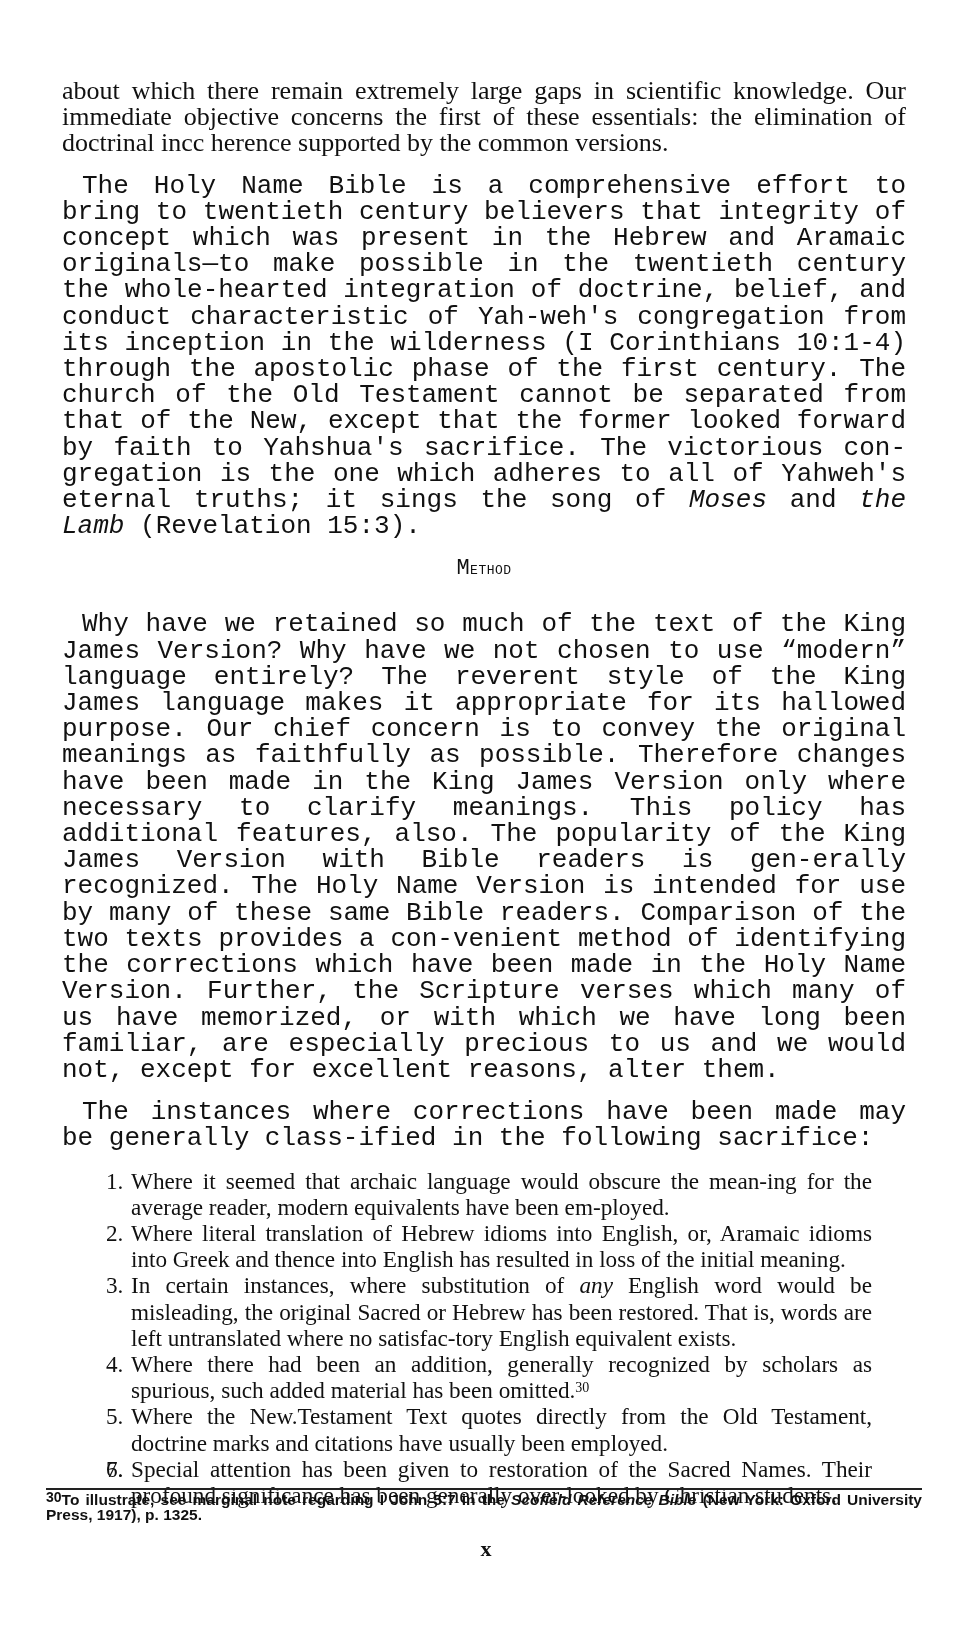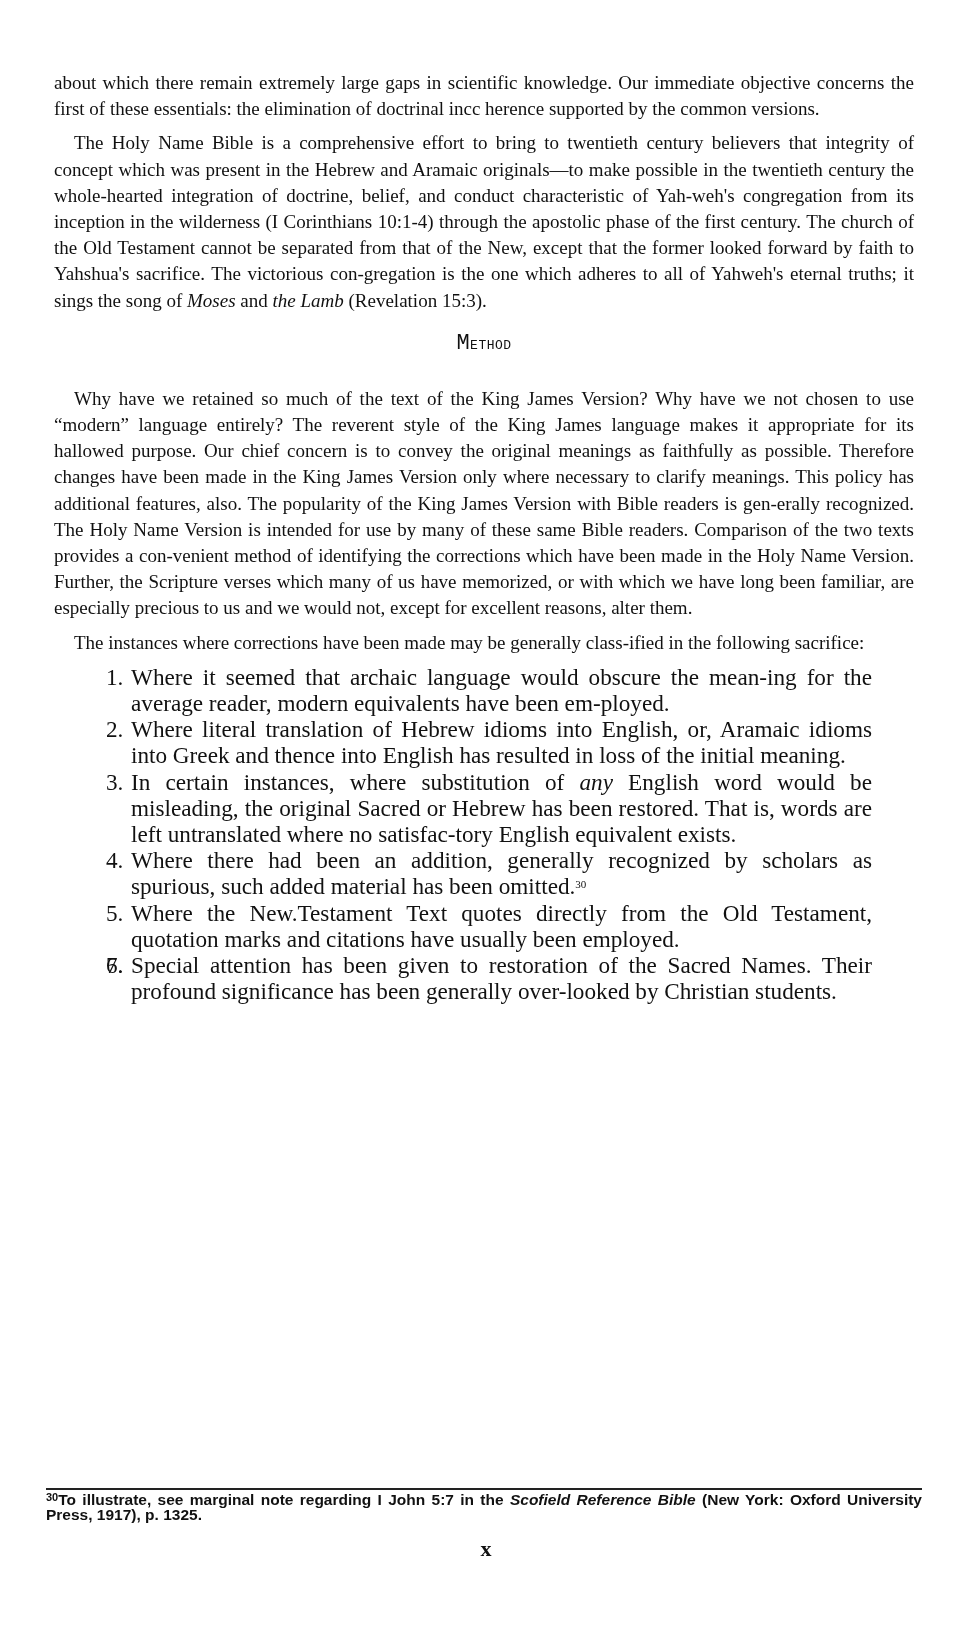--- a/index.html
+++ b/index.html
@@ -1,55 +1,55 @@
 <!DOCTYPE html>
 <html><head>
 <meta charset="utf-8">
 <style>
   html, body { margin: 0; padding: 0; background: #ffffff; }
   body { width: 972px; height: 1638px; overflow: hidden; position: relative;
          font-family: "Liberation Serif", "DejaVu Serif", serif; color: #111; }
   .page { position: absolute; left: 46px; top: 62px; width: 876px; }
-  p { margin: 8px; font-size: 19px; line-height: 26.2px; text-align: justify; }
-  .indent { text-indent: 20px; }
+  p { margin: 16px; font-size: 26px; line-height: 26.2px; text-align: justify; }
+  .indent { text-indent: 20px; font-family: Liberation Mono, monospace; }
   .heading { text-align: center; font-size: 19px; letter-spacing: 0.5px;
              font-variant: small-caps; margin: 17px 0 30px 0; font-family: Liberation Mono, monospace; }
   .heading .cap { font-size: 22px; }
   ol { margin: 0; padding: 0; list-style: none; }
   ol li { position: relative; padding-left: 85px; padding-right: 50px;
           font-size: 23.2px; line-height: 26.2px; text-align: justify; }
   ol li .num { position: absolute; left: 60px; top: 0; }
   .rule { position: absolute; left: 46px; width: 876px; top: 1488px;
           border-top: 2px solid #222; }
   .footnote { position: absolute; left: 46px; width: 876px; top: 1492px;
               font-family: "Liberation Sans", "DejaVu Sans", sans-serif;
               font-weight: bold; font-size: 15.5px; line-height: 15px; text-align: justify; }
   .folio { position: absolute; left: 0; width: 972px; top: 1536px; text-align: center;
            font-weight: bold; font-size: 22px; }
-  sup { font-size: 11px; vertical-align: top; position: relative; top: -2px; }
+  sup { font-size: 14px; vertical-align: top; position: relative; top: -2px; }
   i { font-style: italic; }
 </style>
 </head>
 <body>
 
 <div class="page">
   <p>about which there remain extremely large gaps in scientific knowledge. Our immediate objective concerns the first of these essentials: the elimination of doctrinal incc herence supported by the common versions.</p>
   <p class="indent"><span>The Holy Name Bible is a comprehensive effort to bring to twentieth century believers that integrity of concept which was present in the Hebrew and Aramaic originals—to make possible in the twentieth century the whole-hearted integration of doctrine, belief, and conduct characteristic of Yah-weh's congregation from its inception in the wilderness (I Corinthians 10:1-4) through the apostolic phase of the first century. The church of the Old Testament cannot be separated from that of the New, except that the former looked forward by faith to Yahshua's sacrifice. The victorious con-gregation is the one which adheres to all of Yahweh's eternal truths; it sings the song of</span> <i>Moses</i><span> and </span><i>the Lamb</i><span> (Revelation 15:3).</span></p>
 
   <div class="heading"><span class="cap">M</span><span>ethod</span></div>
 
   <p class="indent">Why have we retained so much of the text of the King James Version? Why have we not chosen to use “modern” language entirely? The reverent style of the King James language makes it appropriate for its hallowed purpose. Our chief concern is to convey the original meanings as faithfully as possible. Therefore changes have been made in the King James Version only where necessary to clarify meanings. This policy has additional features, also. The popularity of the King James Version with Bible readers is gen-erally recognized. The Holy Name Version is intended for use by many of these same Bible readers. Comparison of the two texts provides a con-venient method of identifying the corrections which have been made in the Holy Name Version. Further, the Scripture verses which many of us have memorized, or with which we have long been familiar, are especially precious to us and we would not, except for excellent reasons, alter them.</p>
   <p class="indent">The instances where corrections have been made may be generally class-ified in the following sacrifice:</p>
 
   <ol>
     <li><span class="num">1.</span><span>Where it seemed that archaic language would obscure the mean-ing for the average reader, modern equivalents have been em-ployed.</span></li>
     <li><span class="num">2.</span><span>Where literal translation of Hebrew idioms into English, or, Aramaic idioms into Greek and thence into English has resulted in loss of the initial meaning.</span></li>
     <li><span class="num">3.</span><span>In certain instances, where substitution of </span><i>any</i><span> English word would be misleading, the original Sacred or Hebrew has been restored. That is, words are left untranslated where no satisfac-tory English equivalent exists.</span></li>
     <li><span class="num">4.</span><span>Where there had been an addition, generally recognized by scholars as spurious, such added material has been omitted.</span><sup>30</sup></li>
-    <li><span class="num">5.</span><span>Where the New.Testament Text quotes directly from the Old Testament, quotation marks and citations have usually been employed.</span></li>
+    <li><span class="num">5.</span><span>Where the New.Testament Text quotes directly from the Old Testament, doctrine marks and citations have usually been employed.</span></li>
     <li><span class="num">6.</span></li>
     <li><span class="num">7.</span><span>Special attention has been given to restoration of the Sacred Names. Their profound significance has been generally over-looked by Christian students.</span></li>
   </ol>
 </div>
 
 <div class="rule"></div>
 <div class="footnote"><sup>30</sup><span>To illustrate, see marginal note regarding I John 5:7 in the </span><i>Scofield Reference Bible</i><span> (New York: Oxford University Press, 1917), p. 1325.</span></div>
 
 <div class="folio">x</div>
 

